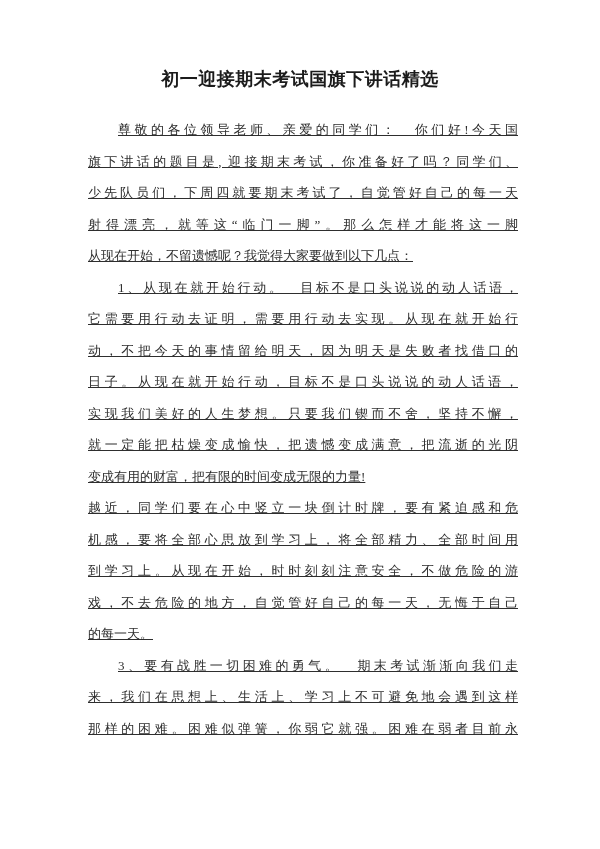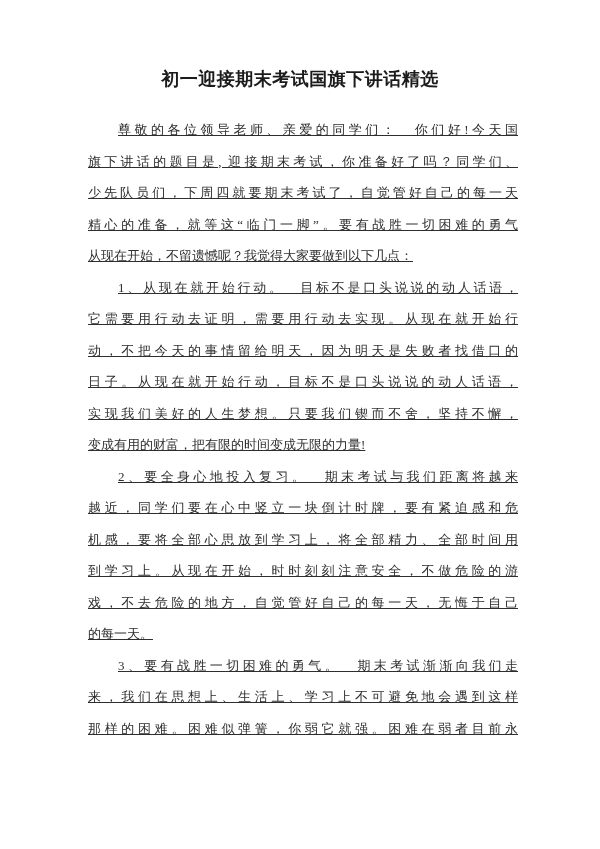--- a/index.html
+++ b/index.html
@@ -47,29 +47,29 @@
 </style>
 </head>
 <body>
 
 <div class="page">
   <div class="doc-title">初一迎接期末考试国旗下讲话精选</div>
   <div class="doc-body">
       <div class="line first">尊敬的各位领导老师、亲爱的同学们：　你们好!今天国</div>
       <div class="line">旗下讲话的题目是, 迎接期末考试，你准备好了吗？同学们、</div>
       <div class="line">少先队员们，下周四就要期末考试了，自觉管好自己的每一天</div>
-      <div class="line">精心的准备，就等这“临门一脚”。要有战胜一切困难的勇气</div>
+      <div class="line">射得漂亮，就等这“临门一脚”。那么怎样才能将这一脚</div>
       <div class="line end">从现在开始，不留遗憾呢？我觉得大家要做到以下几点：</div>
       <div class="line first">1、从现在就开始行动。　目标不是口头说说的动人话语，</div>
       <div class="line">它需要用行动去证明，需要用行动去实现。从现在就开始行</div>
       <div class="line">动，不把今天的事情留给明天，因为明天是失败者找借口的</div>
       <div class="line">日子。从现在就开始行动，目标不是口头说说的动人话语，</div>
       <div class="line">实现我们美好的人生梦想。只要我们锲而不舍，坚持不懈，</div>
+      <div class="line">就一定能把枯燥变成愉快，把遗憾变成满意，把流逝的光阴</div>
       <div class="line end">变成有用的财富，把有限的时间变成无限的力量!</div>
-      <div class="line first">2、要全身心地投入复习。　期末考试与我们距离将越来</div>
       <div class="line">越近，同学们要在心中竖立一块倒计时牌，要有紧迫感和危</div>
       <div class="line">机感，要将全部心思放到学习上，将全部精力、全部时间用</div>
       <div class="line">到学习上。从现在开始，时时刻刻注意安全，不做危险的游</div>
       <div class="line">戏，不去危险的地方，自觉管好自己的每一天，无悔于自己</div>
       <div class="line end">的每一天。</div>
       <div class="line first">3、要有战胜一切困难的勇气。　期末考试渐渐向我们走</div>
       <div class="line">来，我们在思想上、生活上、学习上不可避免地会遇到这样</div>
       <div class="line">那样的困难。困难似弹簧，你弱它就强。困难在弱者目前永</div>
     </div>
 </div>

